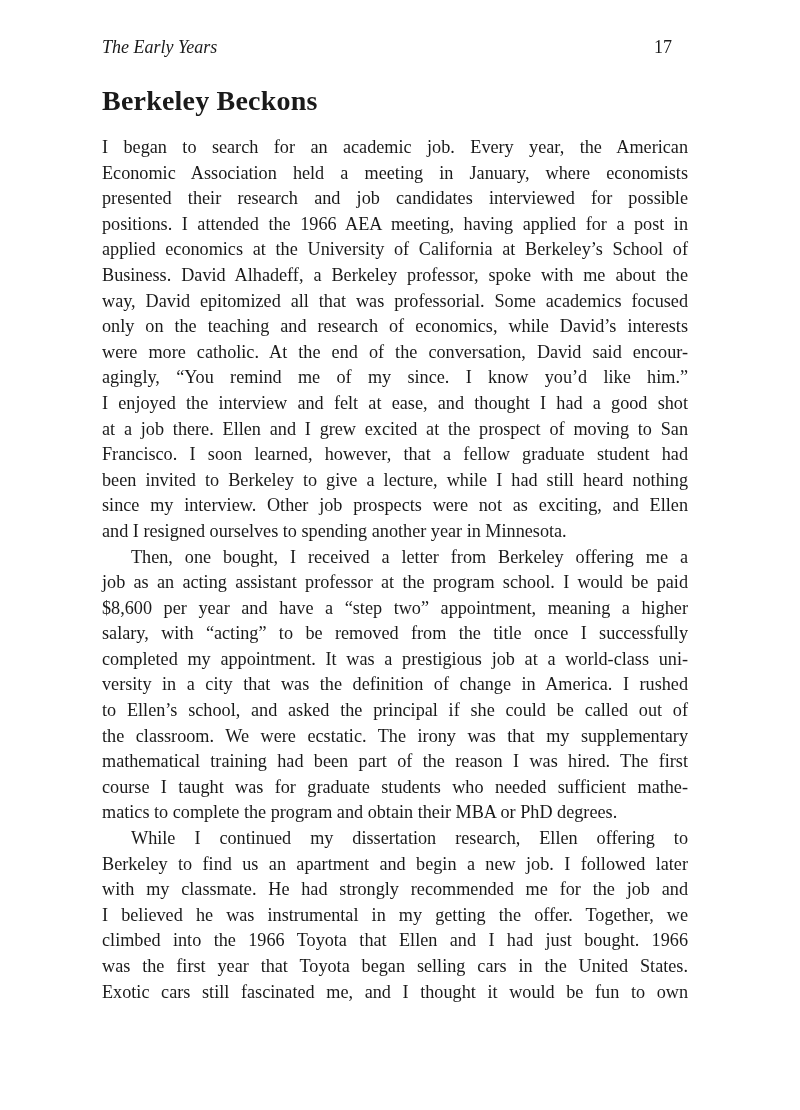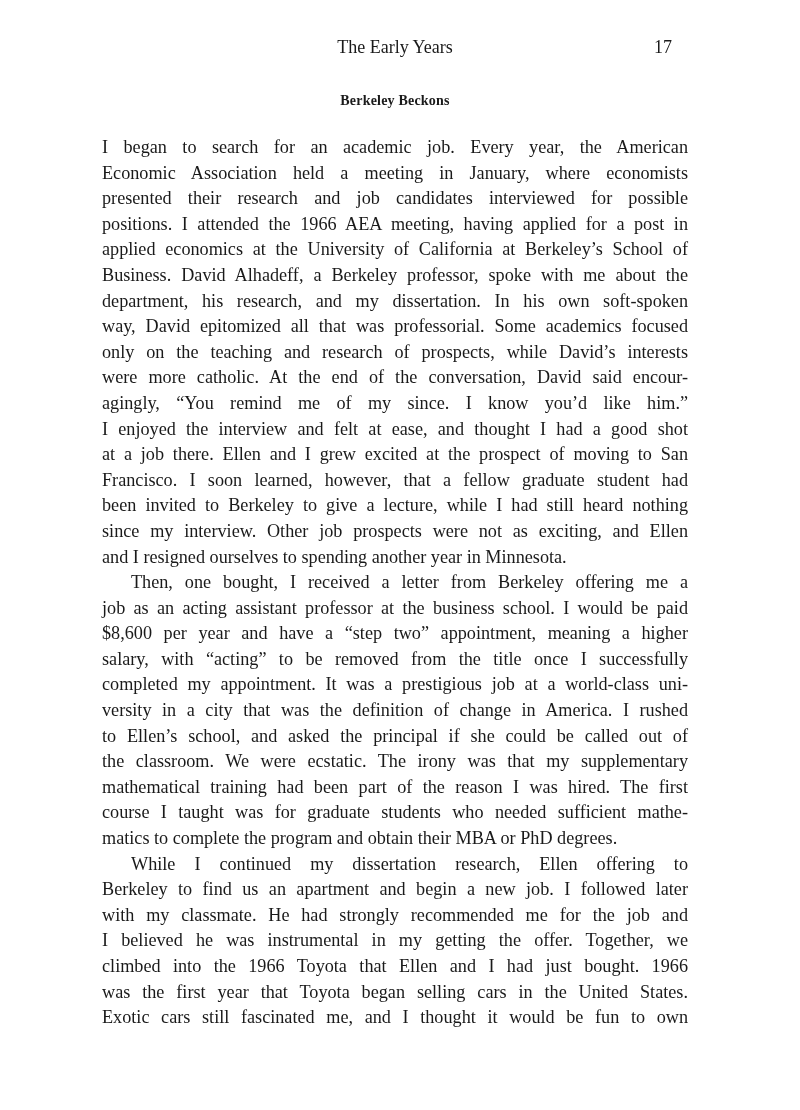--- a/index.html
+++ b/index.html
@@ -21,35 +21,35 @@
       left: 102px;
       width: 586px;
       height: 26px;
       font-size: 18px;
       line-height: 26px;
     }
     .running-head .head-title {
       position: absolute;
       left: 0;
       right: 0;
-      text-align: center;
+      text-align: left;
+      font-style: italic;
     }
     .running-head .page-number {
       position: absolute;
       right: 16px;
       top: 0;
     }
     .section-title {
       position: absolute;
       top: 86px;
       left: 102px;
       width: 586px;
-      text-align: center;
       font-weight: bold;
-      font-size: 14px;
+      font-size: 28px;
       line-height: 30px;
       letter-spacing: 0.2px;
     }
     .body-text {
       position: absolute;
       top: 135px;
       left: 102px;
       width: 586px;
       font-size: 18.2px;
       line-height: 25.6px;
@@ -80,36 +80,35 @@
 
 <main class="body-text">
 
   <div>
     <span class="line">I began to search for an academic job. Every year, the American</span>
     <span class="line">Economic Association held a meeting in January, where economists</span>
     <span class="line">presented their research and job candidates interviewed for possible</span>
     <span class="line">positions. I attended the 1966 AEA meeting, having applied for a post in</span>
     <span class="line">applied economics at the University of California at Berkeley’s School of</span>
     <span class="line">Business. David Alhadeff, a Berkeley professor, spoke with me about the</span>
-    <span class="line">department, his research, and my dissertation. In his own soft-spoken</span>
     <span class="line">way, David epitomized all that was professorial. Some academics focused</span>
-    <span class="line">only on the teaching and research of prospects, while David’s interests</span>
+    <span class="line">only on the teaching and research of economics, while David’s interests</span>
     <span class="line">were more catholic. At the end of the conversation, David said encour-</span>
     <span class="line">agingly, “You remind me of my since. I know you’d like him.”</span>
     <span class="line">I enjoyed the interview and felt at ease, and thought I had a good shot</span>
     <span class="line">at a job there. Ellen and I grew excited at the prospect of moving to San</span>
     <span class="line">Francisco. I soon learned, however, that a fellow graduate student had</span>
     <span class="line">been invited to Berkeley to give a lecture, while I had still heard nothing</span>
     <span class="line">since my interview. Other job prospects were not as exciting, and Ellen</span>
     <span class="line last">and I resigned ourselves to spending another year in Minnesota.</span>
   </div>
 
   <div>
     <span class="line indent">Then, one bought, I received a letter from Berkeley offering me a</span>
-    <span class="line">job as an acting assistant professor at the business school. I would be paid</span>
+    <span class="line">job as an acting assistant professor at the program school. I would be paid</span>
     <span class="line">$8,600 per year and have a “step two” appointment, meaning a higher</span>
     <span class="line">salary, with “acting” to be removed from the title once I successfully</span>
     <span class="line">completed my appointment. It was a prestigious job at a world-class uni-</span>
     <span class="line">versity in a city that was the definition of change in America. I rushed</span>
     <span class="line">to Ellen’s school, and asked the principal if she could be called out of</span>
     <span class="line">the classroom. We were ecstatic. The irony was that my supplementary</span>
     <span class="line">mathematical training had been part of the reason I was hired. The first</span>
     <span class="line">course I taught was for graduate students who needed sufficient mathe-</span>
     <span class="line last">matics to complete the program and obtain their MBA or PhD degrees.</span>
   </div>

